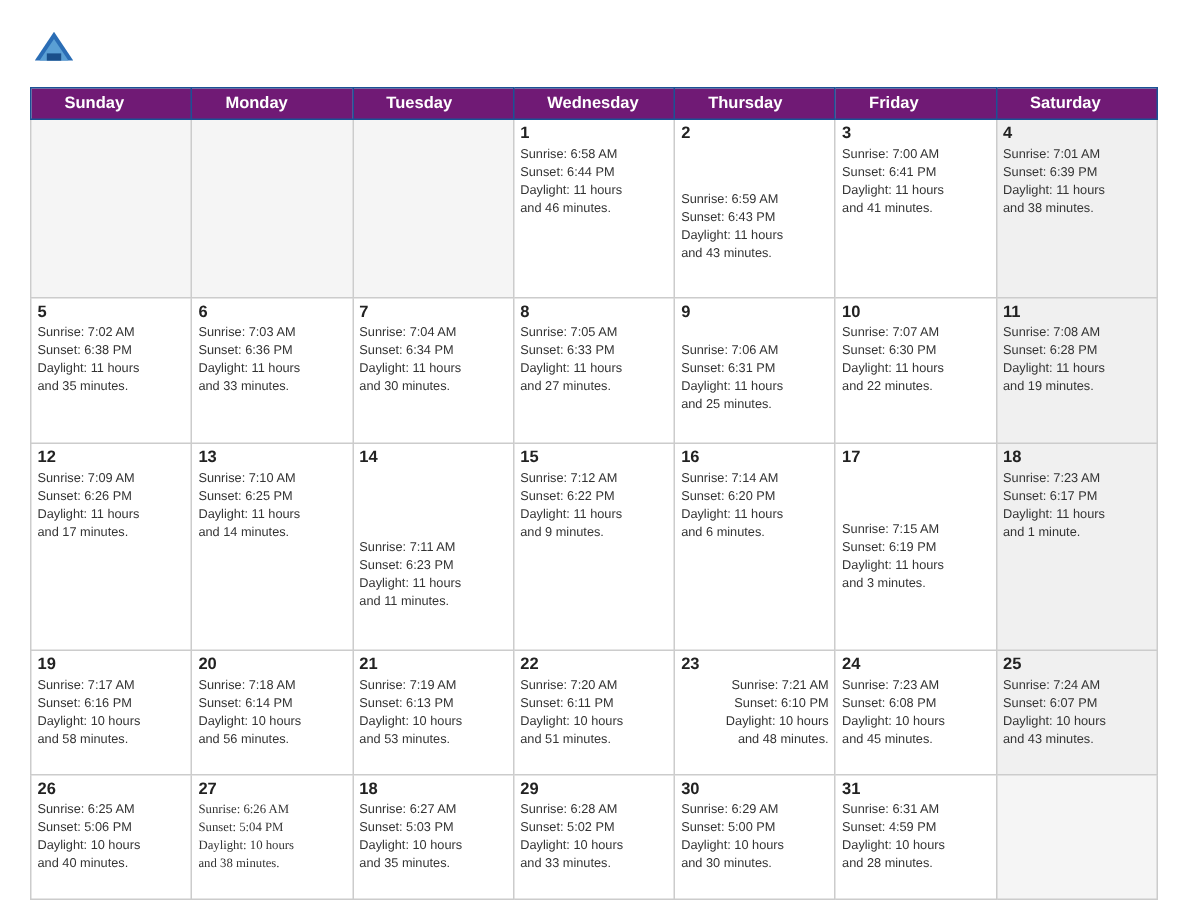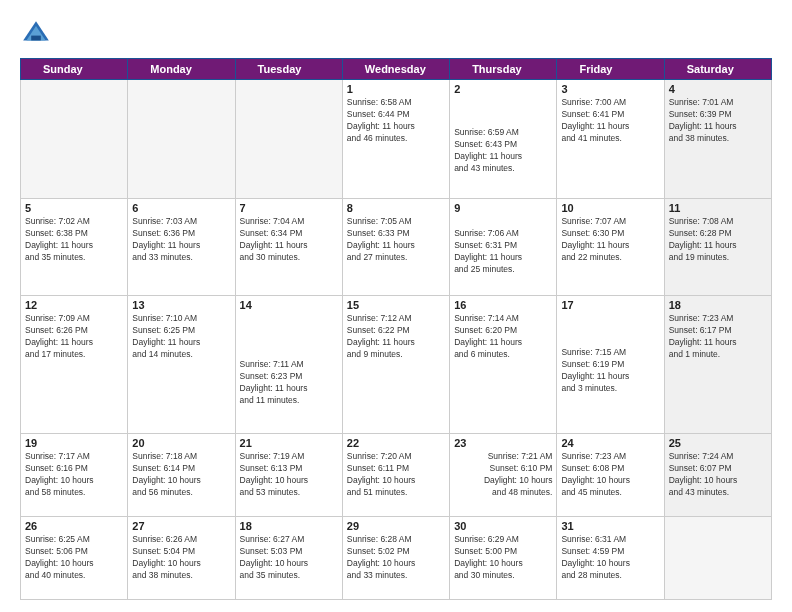--- a/index.html
+++ b/index.html
@@ -318,21 +318,21 @@
         <tr>
           <td>
             <span class="day-number">26</span>
             <div class="day-info" style="white-space: pre-line;">Sunrise: 6:25 AM
 Sunset: 5:06 PM
 Daylight: 10 hours
 and 40 minutes.</div>
           </td>
           <td>
             <span class="day-number">27</span>
-            <div class="day-info" style="white-space: pre-line;">Sunrise: 6:26 AM
+            <div class="day-info" style="white-space: pre-line; font-family: Liberation Serif, serif;">Sunrise: 6:26 AM
 Sunset: 5:04 PM
 Daylight: 10 hours
 and 38 minutes.</div>
           </td>
           <td>
             <span class="day-number">18</span>
             <div class="day-info" style="white-space: pre-line;">Sunrise: 6:27 AM
 Sunset: 5:03 PM
 Daylight: 10 hours
 and 35 minutes.</div>

